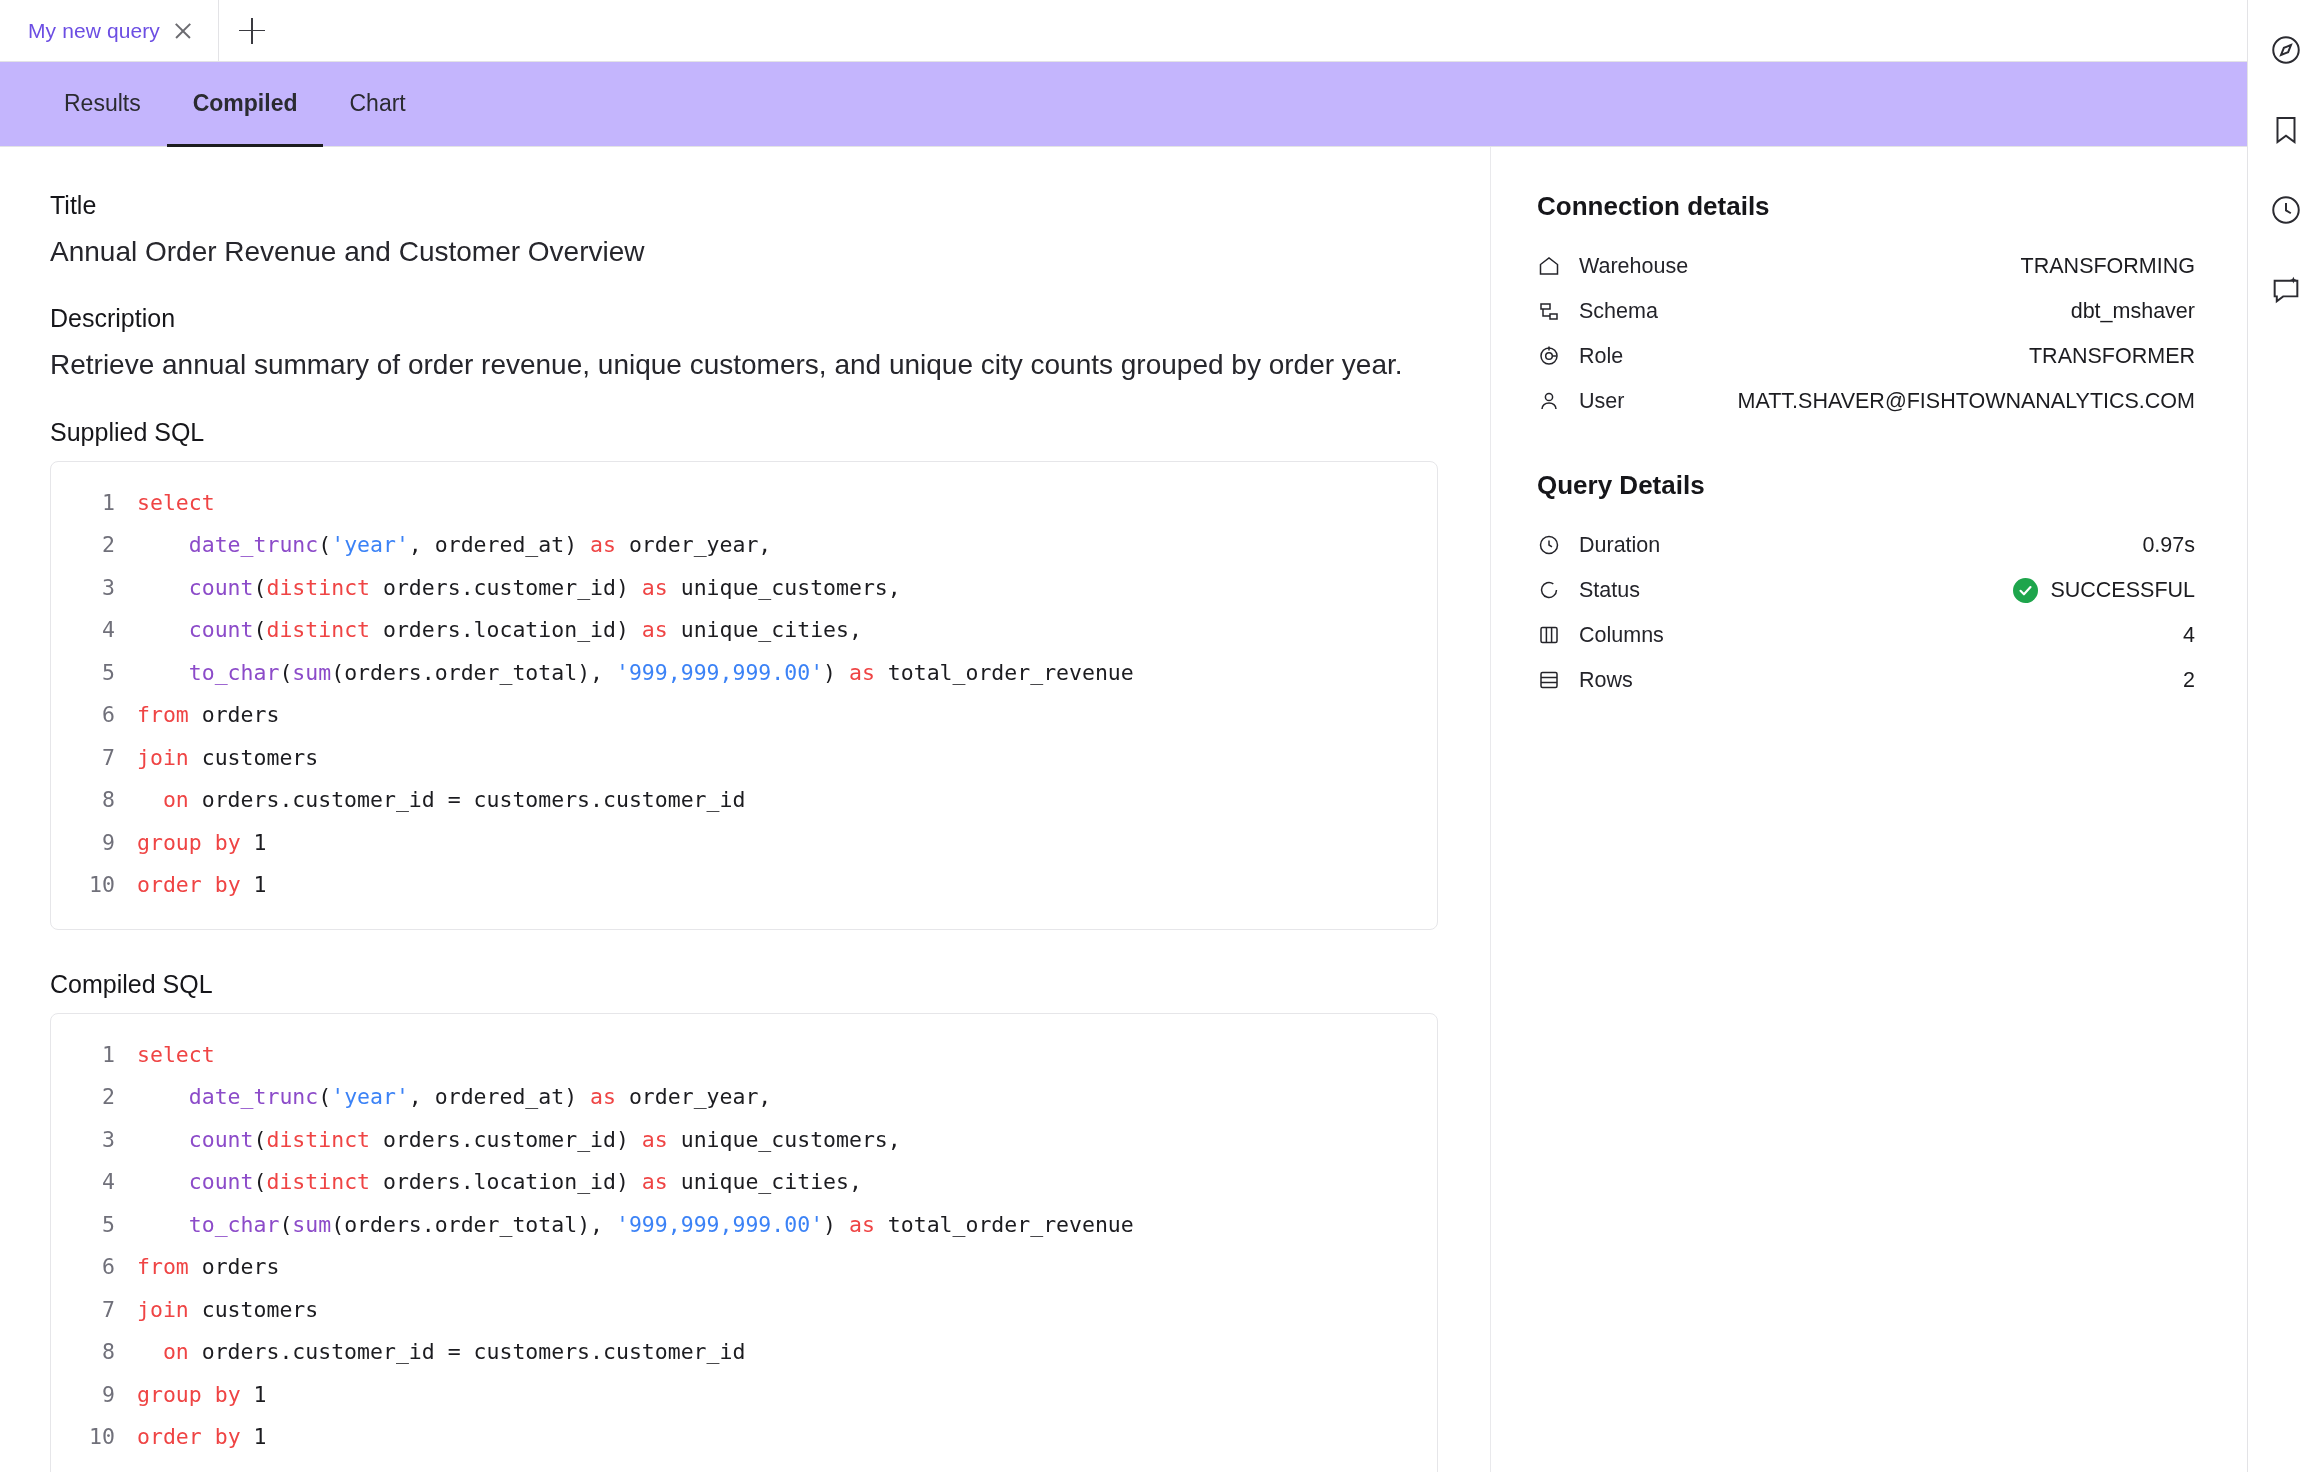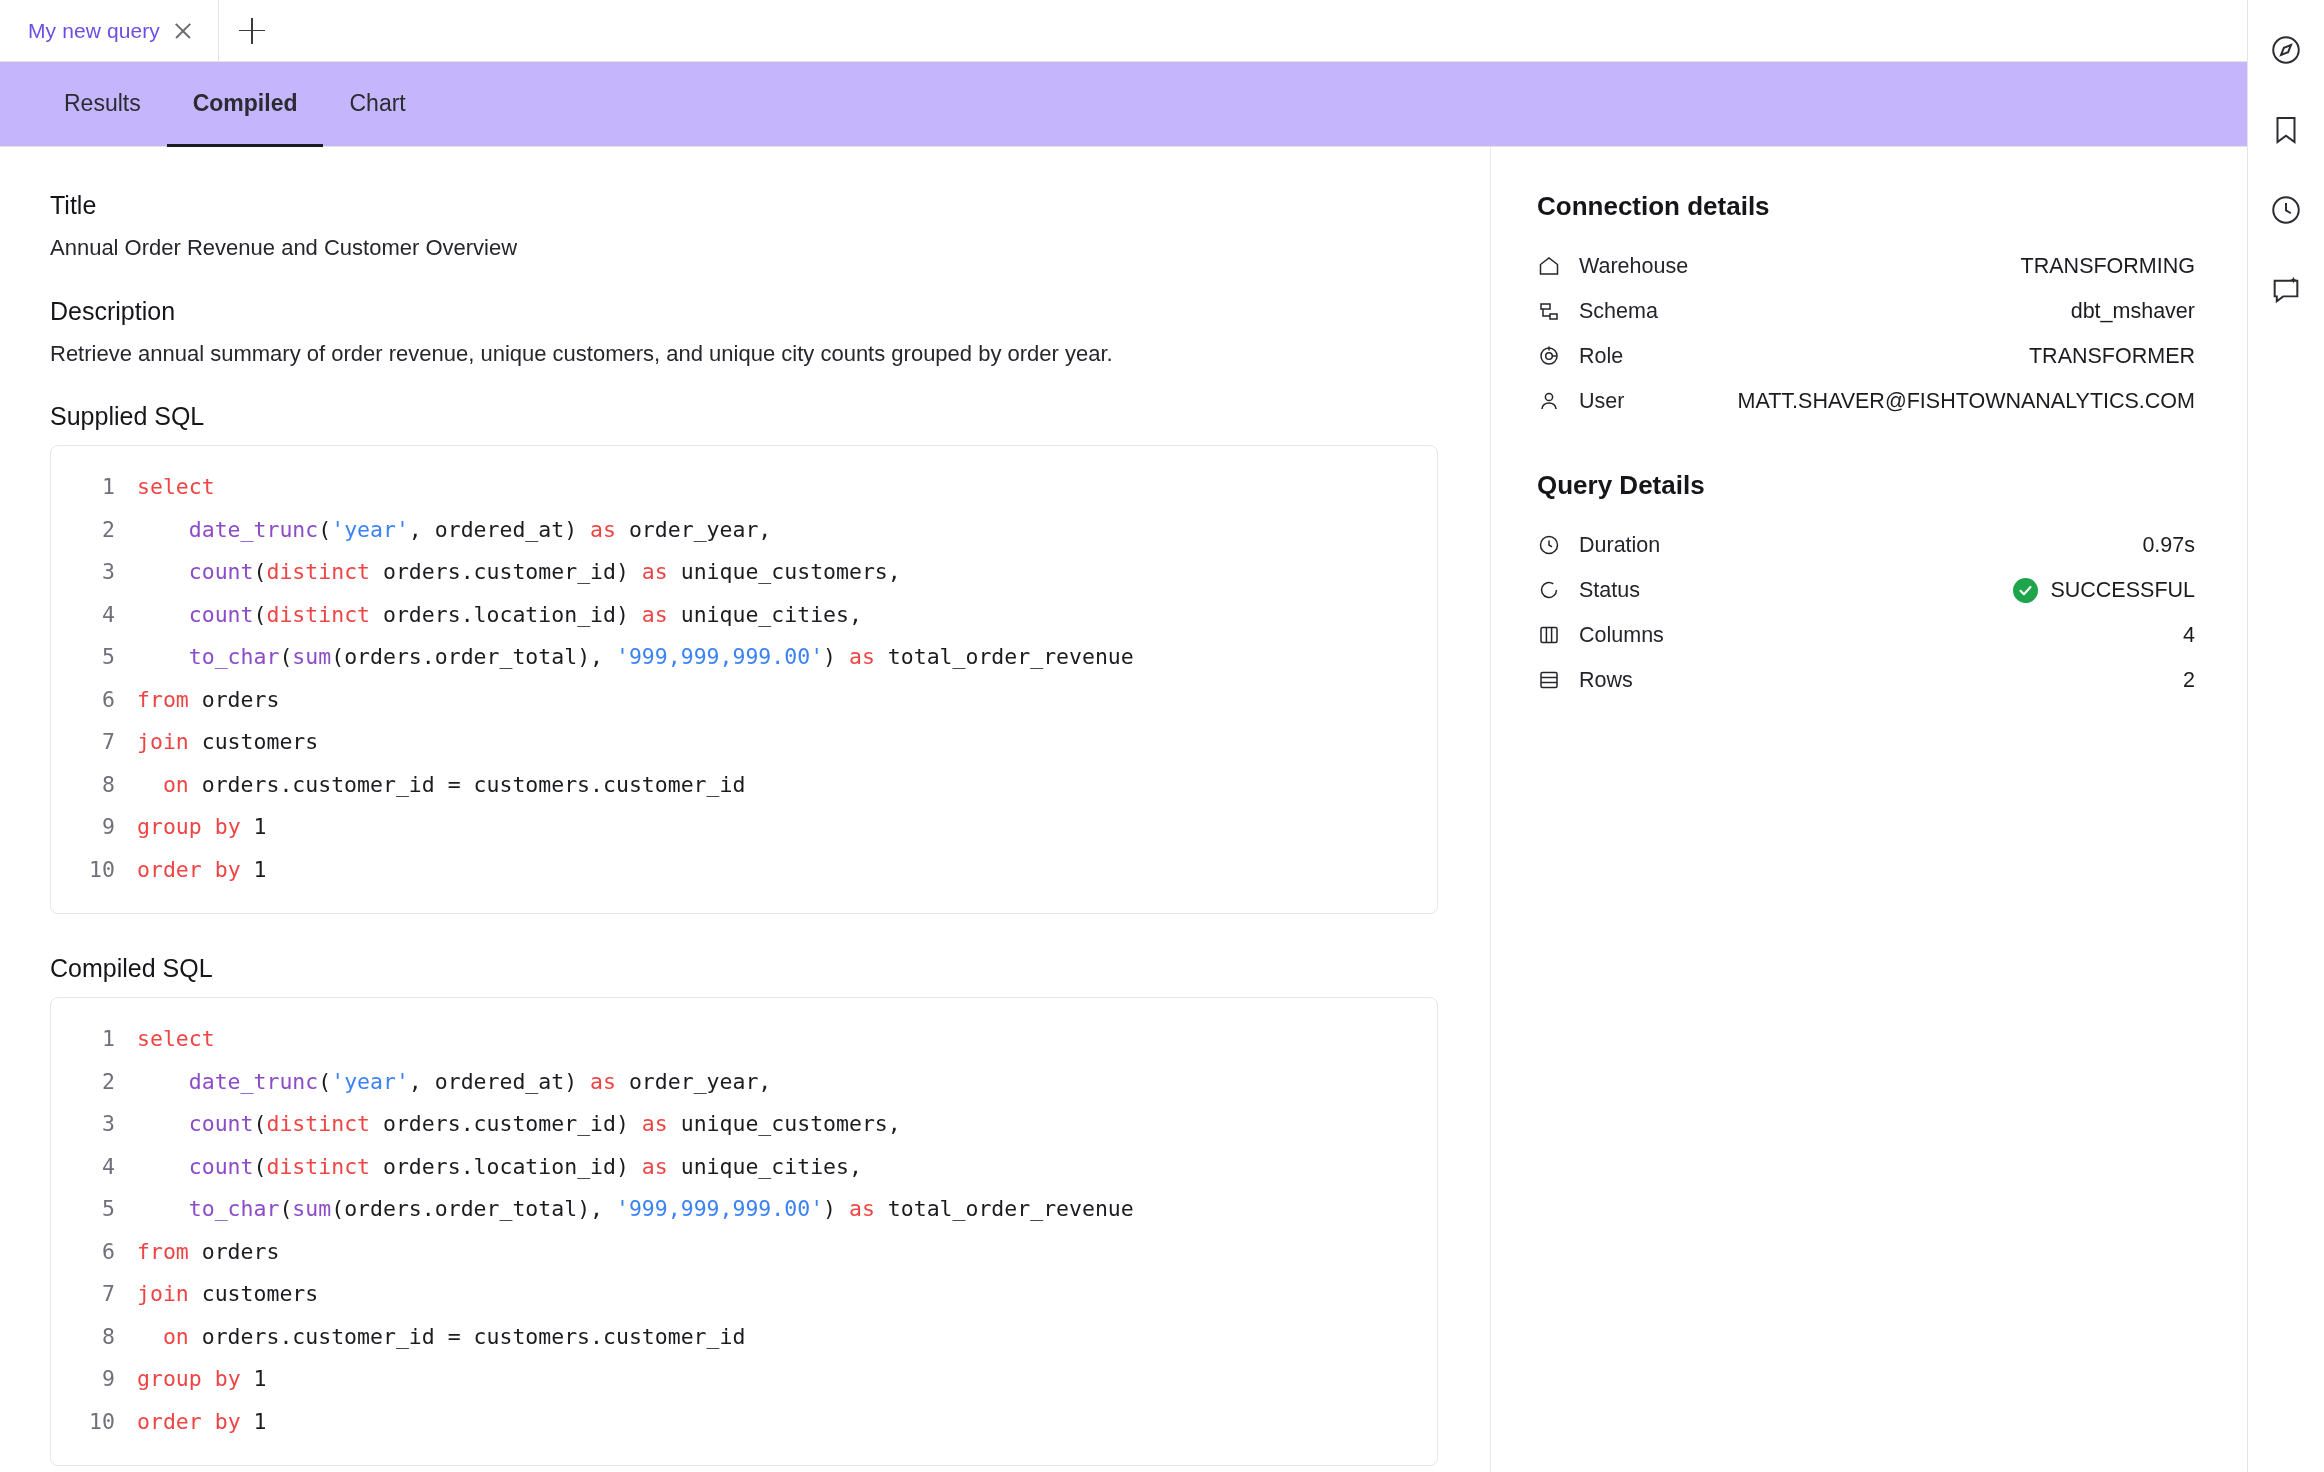--- a/index.html
+++ b/index.html
@@ -125,21 +125,21 @@
     padding: 44px 52px 0 46px;
   }
 
   h2.blk {
     font-size: 25px;
     font-weight: normal;
     margin: 0 0 14px 0;
     color: #16161a;
   }
   p.blk {
-    font-size: 22px;
+    font-size: 28px;
     margin: 0 0 34px 0;
     color: #26262c;
     line-height: 1.3;
   }
   .sql-head { margin-top: 8px; }
 
   
   .codebox {
     border: 1px solid #e6e6e9;
     border-radius: 8px;

